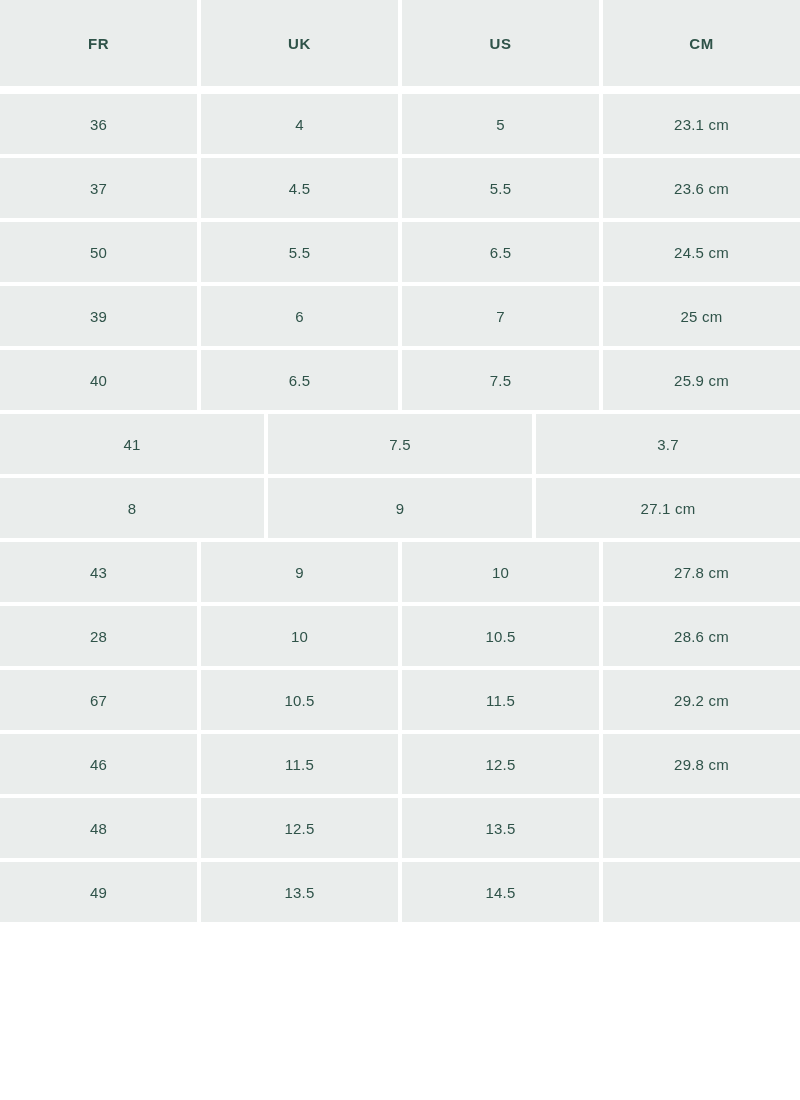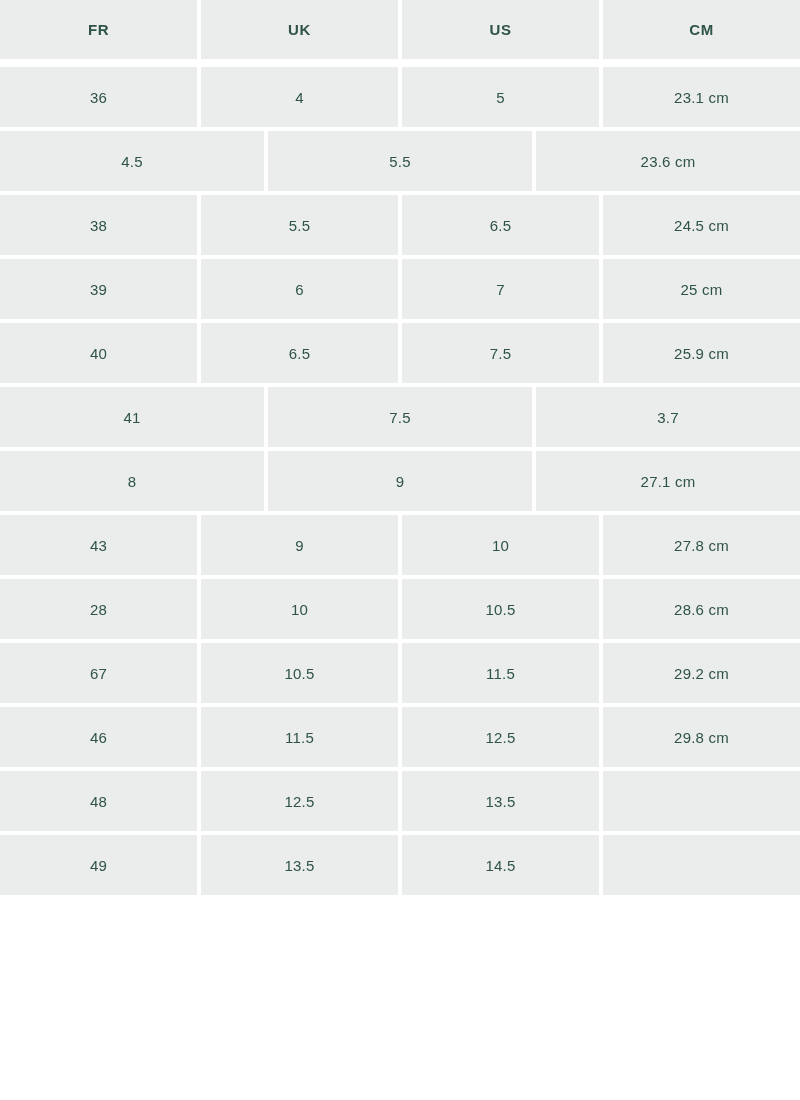--- a/index.html
+++ b/index.html
@@ -35,21 +35,21 @@
     background: #eaedec;
     display: flex;
     align-items: center;
     justify-content: center;
     box-sizing: border-box;
     color: #2f5349;
     letter-spacing: 0.2px;
   }
 
   .header-row .cell {
-    height: 59px;
+    height: 86px;
     font-size: 15px;
     font-weight: 700;
     letter-spacing: 0.6px;
   }
 
   .data-row .cell {
     height: 60px;
     font-size: 15px;
     font-weight: 400;
   }
@@ -69,26 +69,27 @@
       <div class="cell">CM</div>
     </div>
   <div id="body-rows" style="display: flex; flex-direction: column; gap: 4px; margin-top: 4px;">
       <div class="row data-row">
         <div class="cell">36</div>
         <div class="cell">4</div>
         <div class="cell">5</div>
         <div class="cell">23.1 cm</div>
       </div>
       <div class="row data-row">
+        <div class="cell">37</div>
         <div class="cell">4.5</div>
         <div class="cell">5.5</div>
         <div class="cell">23.6 cm</div>
       </div>
       <div class="row data-row">
-        <div class="cell">38</div>
+        <div class="cell">50</div>
         <div class="cell">5.5</div>
         <div class="cell">6.5</div>
         <div class="cell">24.5 cm</div>
       </div>
       <div class="row data-row">
         <div class="cell">39</div>
         <div class="cell">6</div>
         <div class="cell">7</div>
         <div class="cell">25 cm</div>
       </div>

